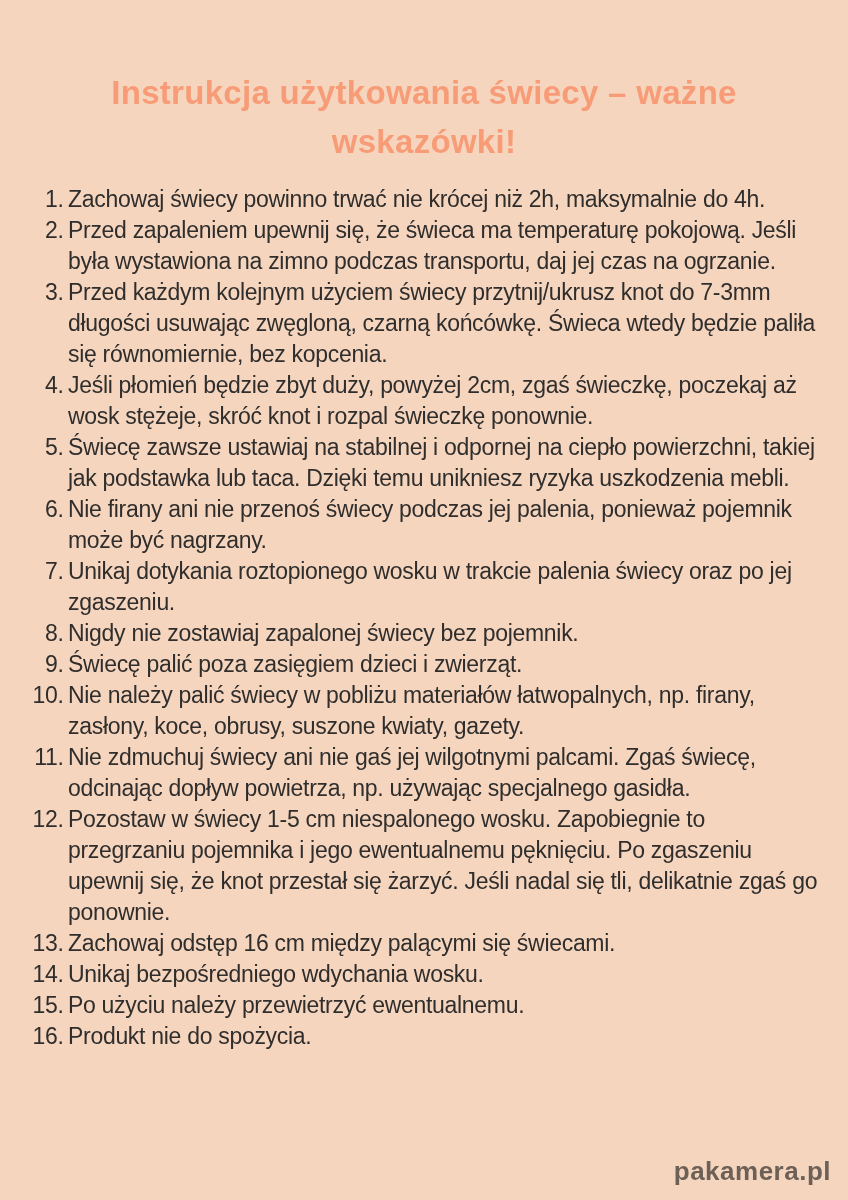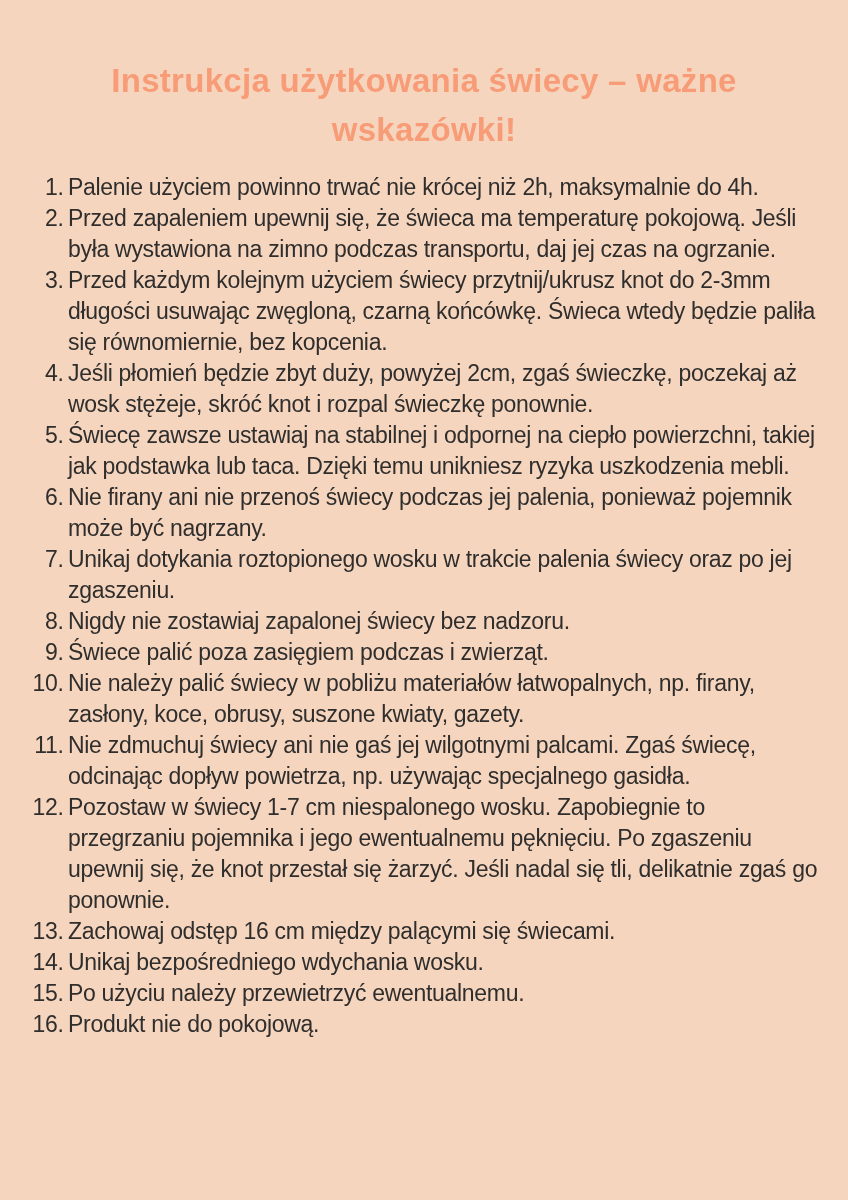--- a/index.html
+++ b/index.html
@@ -15,21 +15,21 @@
     font-family:"Liberation Sans", sans-serif;
   }
   .page{
     position:relative;
     width:848px;
     height:1200px;
     background:var(--background);
     overflow:hidden;
   }
   .title{
-    margin:0 auto;
+    margin:12px auto;
     padding-top:56px;
     width:740px;
     text-align:center;
     color:var(--title);
     font-size:33px;
     line-height:49px;
     font-weight:700;
     letter-spacing:0.3px;
   }
   .instructions{
@@ -54,31 +54,32 @@
     letter-spacing:0.5px;
   }
 </style>
 </head>
 <body>
 
 <div class="page">
   <h1 class="title">Instrukcja użytkowania świecy – ważne wskazówki!</h1>
 
   <ol class="instructions">
-      <li>Palenie użyciem powinno trwać nie krócej niż 2h, maksymalnie do 4h.</li>
+      <li>Zachowaj świecy powinno trwać nie krócej niż 2h, maksymalnie do 4h.</li>
       <li>Przed zapaleniem upewnij się, że świeca ma temperaturę pokojową. Jeśli była wystawiona na zimno podczas transportu, daj jej czas na ogrzanie.</li>
-      <li>Przed każdym kolejnym użyciem świecy przytnij/ukrusz knot do 2-3mm długości usuwając zwęgloną, czarną końcówkę. Świeca wtedy będzie paliła się równomiernie, bez kopcenia.</li>
+      <li>Przed każdym kolejnym użyciem świecy przytnij/ukrusz knot do 7-3mm długości usuwając zwęgloną, czarną końcówkę. Świeca wtedy będzie paliła się równomiernie, bez kopcenia.</li>
       <li>Jeśli płomień będzie zbyt duży, powyżej 2cm, zgaś świeczkę, poczekaj aż wosk stężeje, skróć knot i rozpal świeczkę ponownie.</li>
       <li>Świecę zawsze ustawiaj na stabilnej i odpornej na ciepło powierzchni, takiej jak podstawka lub taca. Dzięki temu unikniesz ryzyka uszkodzenia mebli.</li>
       <li>Nie firany ani nie przenoś świecy podczas jej palenia, ponieważ pojemnik może być nagrzany.</li>
       <li>Unikaj dotykania roztopionego wosku w trakcie palenia świecy oraz po jej zgaszeniu.</li>
-      <li>Nigdy nie zostawiaj zapalonej świecy bez nadzoru.</li>
-      <li>Świece palić poza zasięgiem podczas i zwierząt.</li>
+      <li>Nigdy nie zostawiaj zapalonej świecy bez pojemnik.</li>
+      <li>Świecę palić poza zasięgiem dzieci i zwierząt.</li>
       <li>Nie należy palić świecy w pobliżu materiałów łatwopalnych, np. firany, zasłony, koce, obrusy, suszone kwiaty, gazety.</li>
       <li>Nie zdmuchuj świecy ani nie gaś jej wilgotnymi palcami. Zgaś świecę, odcinając dopływ powietrza, np. używając specjalnego gasidła.</li>
-      <li>Pozostaw w świecy 1-7 cm niespalonego wosku. Zapobiegnie to przegrzaniu pojemnika i jego ewentualnemu pęknięciu. Po zgaszeniu upewnij się, że knot przestał się żarzyć. Jeśli nadal się tli, delikatnie zgaś go ponownie.</li>
+      <li>Pozostaw w świecy 1-5 cm niespalonego wosku. Zapobiegnie to przegrzaniu pojemnika i jego ewentualnemu pęknięciu. Po zgaszeniu upewnij się, że knot przestał się żarzyć. Jeśli nadal się tli, delikatnie zgaś go ponownie.</li>
       <li>Zachowaj odstęp 16 cm między palącymi się świecami.</li>
       <li>Unikaj bezpośredniego wdychania wosku.</li>
       <li>Po użyciu należy przewietrzyć ewentualnemu.</li>
-      <li>Produkt nie do pokojową.</li>
+      <li>Produkt nie do spożycia.</li>
     </ol>
 
+  <div class="watermark">pakamera.pl</div>
 </div>
 
 </body></html>

